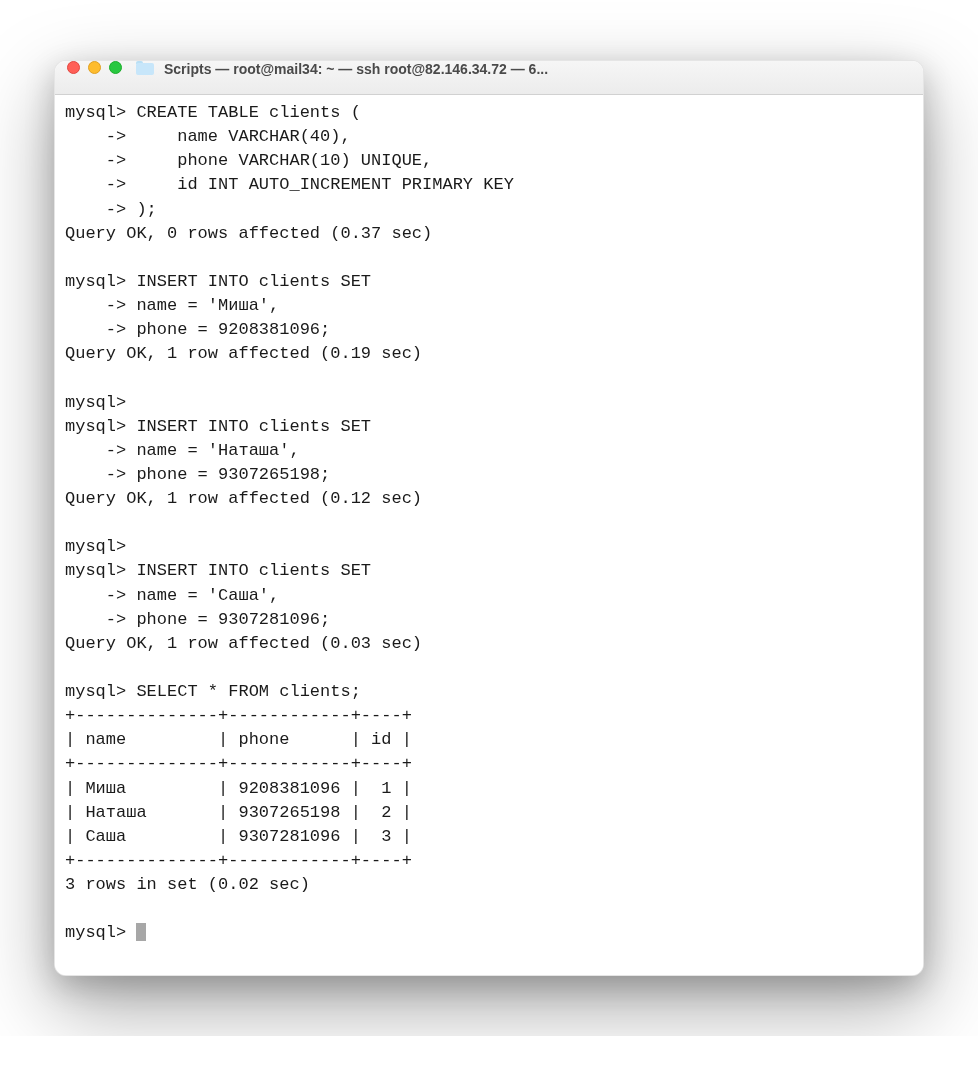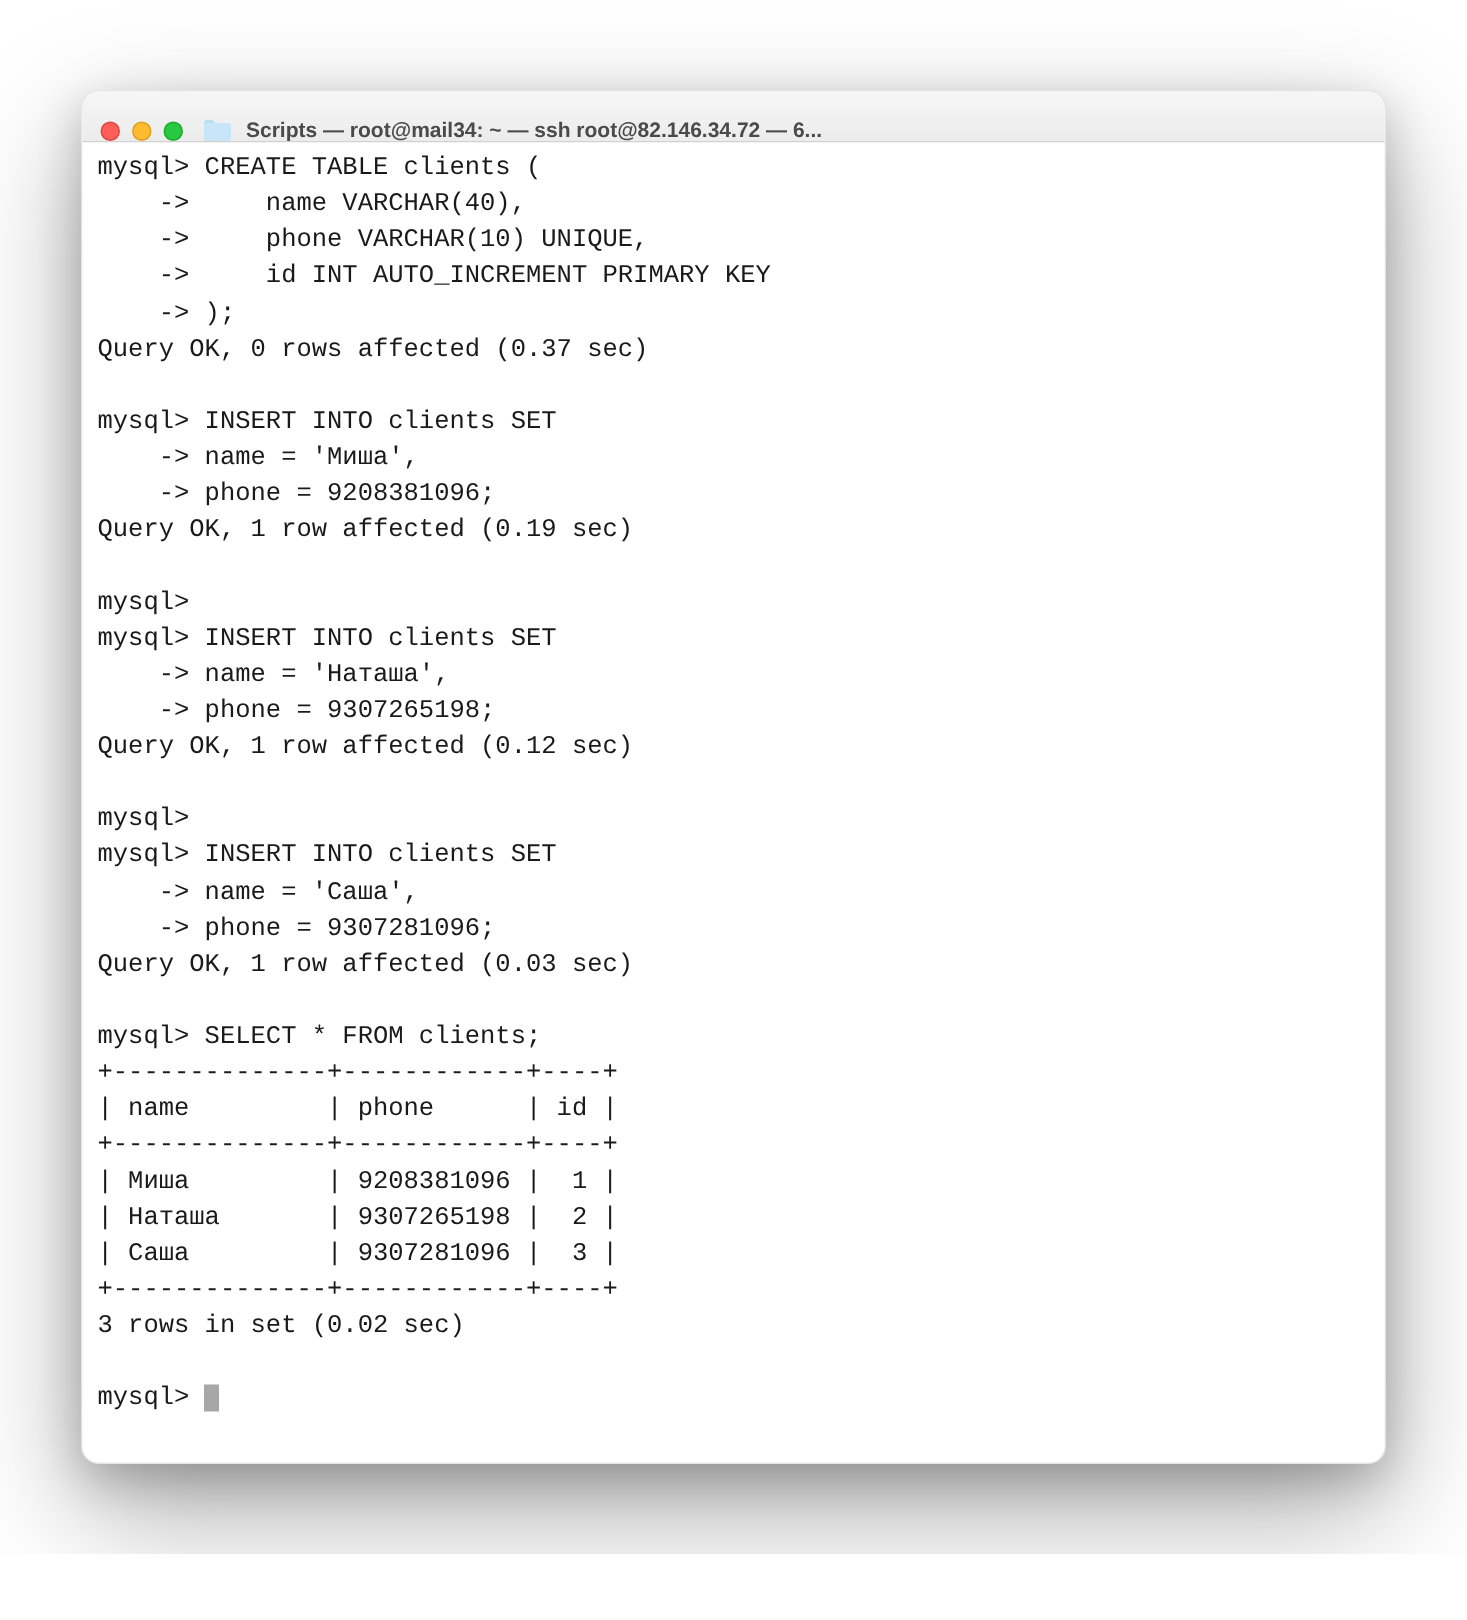--- a/index.html
+++ b/index.html
@@ -17,21 +17,21 @@
       border-radius: 12px;
       box-shadow: 0 30px 80px rgba(0,0,0,0.35), 0 10px 30px rgba(0,0,0,0.2);
       overflow: hidden;
       border: 1px solid rgba(0,0,0,0.1);
     }
     .titlebar {
       height: 34px;
       background: linear-gradient(to bottom, #f6f6f6 0%, #ececec 100%);
       border-bottom: 1px solid #d1d1d1;
       display: flex;
-      align-items: flex-end;
+      align-items: flex-start;
       padding: 0 12px;
       gap: 8px;
     }
     .traffic-lights {
       display: flex;
       gap: 8px;
       align-items: center;
     }
     .traffic-light {
       width: 13px;

